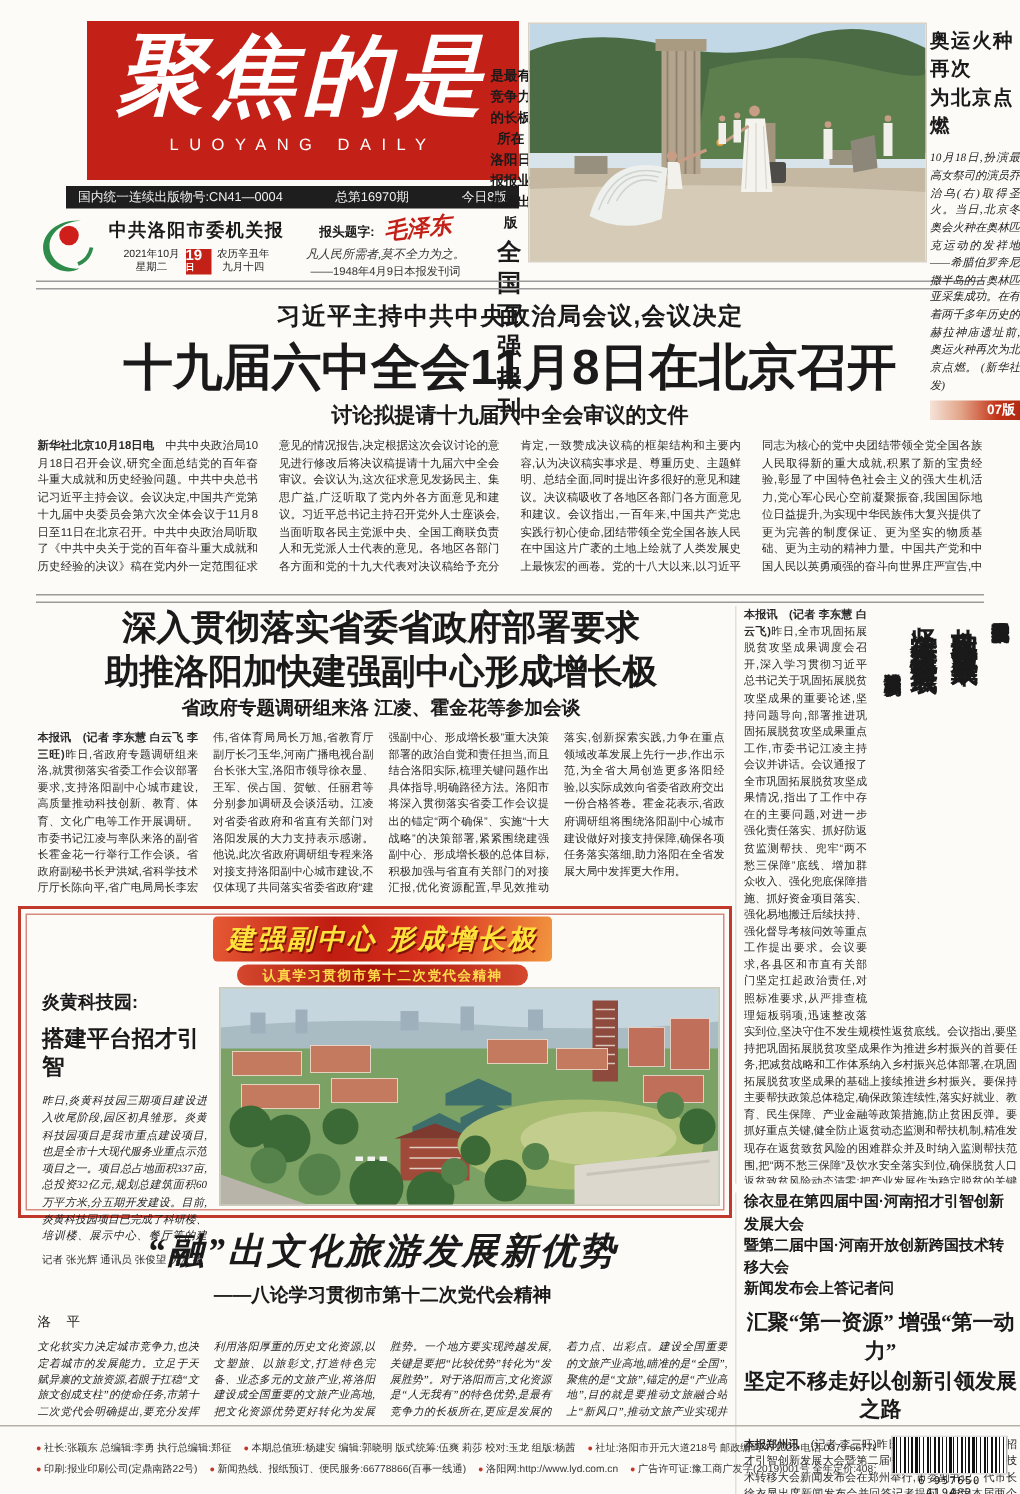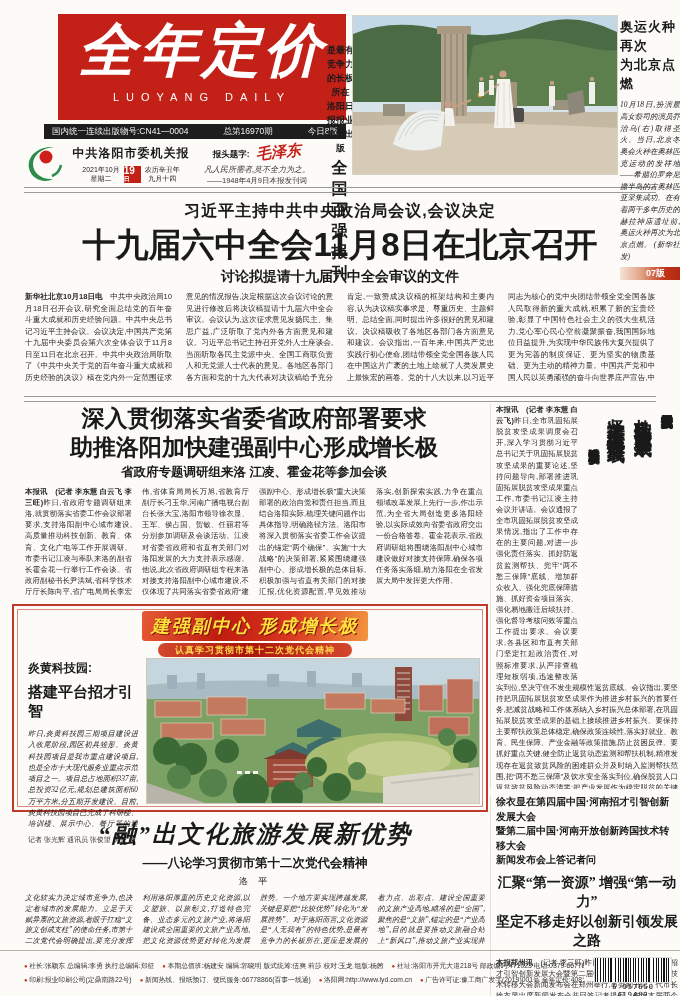--- a/index.html
+++ b/index.html
@@ -36,21 +36,21 @@
   .honor{font-size:16px;font-weight:bold;letter-spacing:2px;margin-top:2px}
   .rule{position:absolute;height:4px;border-top:1px solid #9a9a9a;border-bottom:1px solid #9a9a9a}
 
   
   .oly-photo{position:absolute;left:352px;top:15px;width:264px;height:158px;border:1px solid #d8d2c6}
   .oly-photo svg{display:block}
   .oly-col{position:absolute;left:620px;top:18px;width:60px}
   .oly-title{font-family:"Liberation Serif",serif;font-weight:bold;font-size:13px;line-height:1.45;letter-spacing:1px}
   .oly-body{margin-top:6px;font-family:"Liberation Serif",serif;font-style:italic;font-size:7.5px;
             line-height:1.55;text-align:justify;color:#222}
-  .oly-badge{margin-top:5px;height:13px;line-height:13px;text-align:right;padding-right:15px;
+  .oly-badge{margin-top:5px;height:13px;line-height:13px;text-align:right;padding-right:3px;
              color:#fff;font-weight:bold;font-size:9px;
              background:linear-gradient(90deg,#f5e3d8 0%,#e2a387 35%,#c23318 75%,#b02a12 100%)}
 
   
   .lead-kicker{position:absolute;left:0;top:201px;width:680px;text-align:center;font-weight:bold;
                font-size:16px;letter-spacing:1px}
   .lead-head{position:absolute;left:0;top:223px;width:680px;text-align:center;font-weight:bold;
              font-size:33px}
   .lead-sub{position:absolute;left:0;top:268px;width:680px;text-align:center;font-weight:bold;font-size:14px}
   .lead-body{position:absolute;left:25px;top:291px;width:630px;height:102px;column-count:4;
@@ -92,21 +92,21 @@
            line-height:1.55;text-align:justify;color:#222;height:104px;overflow:hidden}
   .rb-credit{margin-top:3px;font-size:7px;color:#333}
   .rb-photo{position:absolute;left:132px;top:52px;width:332px;height:144px;border:1px solid #cfc9bd}
   .rb-photo svg{display:block}
 
   
   .cul{position:absolute;left:25px;top:818px;width:460px}
   .cul-head{text-align:center;font-family:"Liberation Serif",serif;font-weight:bold;font-style:italic;
             font-size:24px;letter-spacing:2px}
   .cul-sub{text-align:center;font-weight:bold;font-size:12.5px;margin-top:5px}
-  .cul-by{text-align:center;font-family:"Liberation Serif",serif;font-size:9px;margin-top:3px;letter-spacing:4px}
+  .cul-by{font-family:"Liberation Serif",serif;font-size:9px;margin-top:3px;letter-spacing:4px}
   .cul-body{margin-top:5px;height:54px;column-count:4;column-gap:10px;
             font-family:"Liberation Serif",serif;font-style:italic;font-size:7.2px;line-height:1.5;
             text-align:justify;overflow:hidden;color:#222}
 
   
   .tal{position:absolute;left:490px;top:795px;width:188px;border-left:1px solid #e3e0da;
        padding-left:5px;box-sizing:border-box}
   .tal-kicker{font-weight:bold;font-size:10px;line-height:1.45}
   .tal-head{margin-top:5px;text-align:center;font-family:"Liberation Serif",serif;font-weight:bold;
             font-size:14px;line-height:1.4}
@@ -123,21 +123,21 @@
   .bars{height:24px;background:repeating-linear-gradient(90deg,#111 0 1.5px,#fff 1.5px 2.5px,
         #111 2.5px 3.2px,#fff 3.2px 5px,#111 5px 6px,#fff 6px 7.6px);border:1px solid #ddd}
   .bar-num{font-family:"DejaVu Sans Mono",monospace;font-size:7px;letter-spacing:1px;color:#111}
 </style>
 </head>
 <body>
 
 <div class="page">
 
   <div class="mast-red">
-    <div class="mast-title">全年定价</div>
+    <div class="mast-title">聚焦的是</div>
     <div class="mast-en">LUOYANG DAILY</div>
   </div>
 
   <div class="pub-strip">
     <span>国内统一连续出版物号:CN41—0004</span>
     <span>总第16970期</span>
     <span>今日8版</span>
   </div>
 
   <div class="hinfo">

